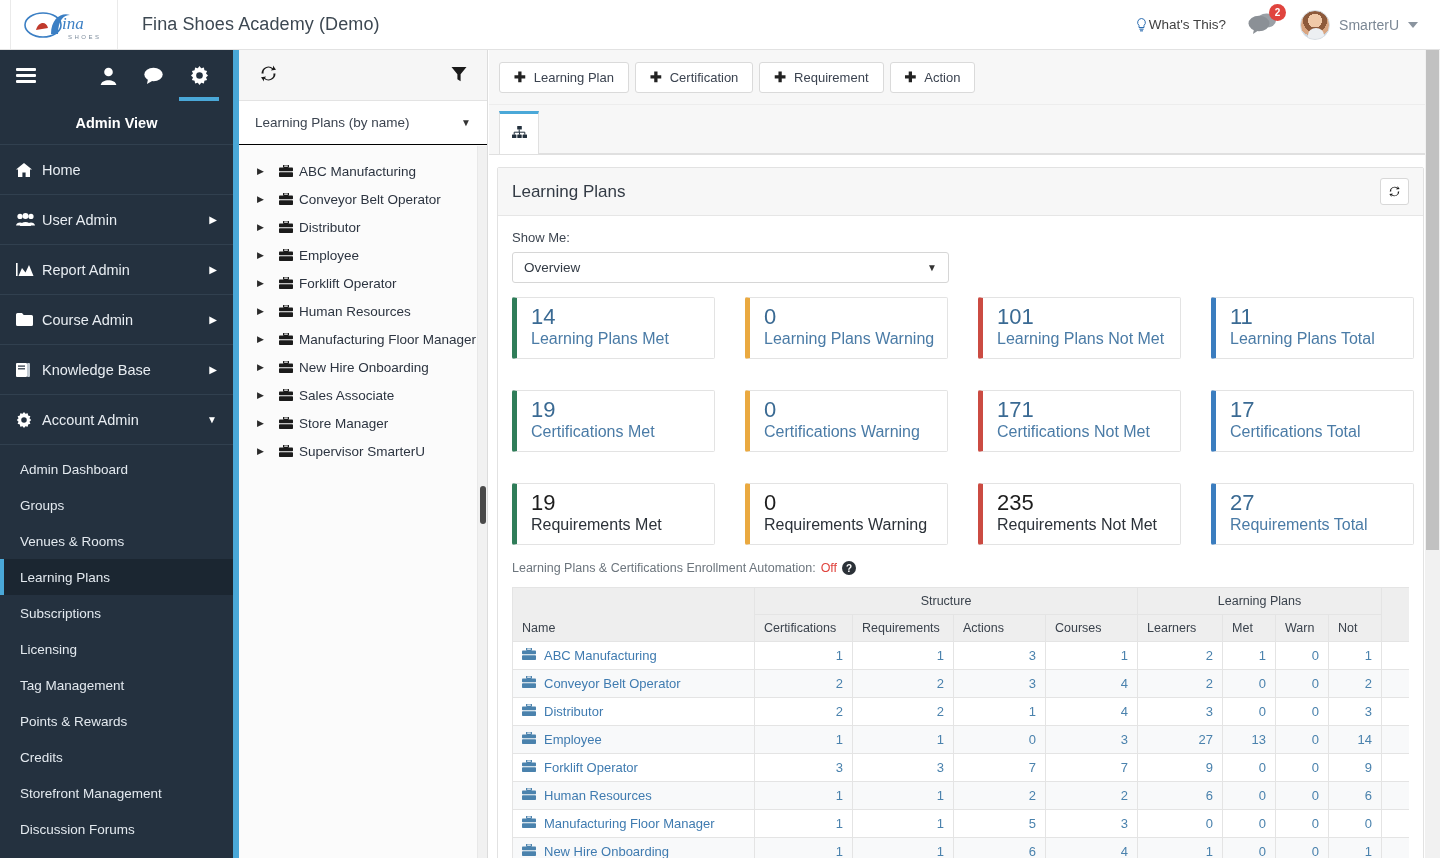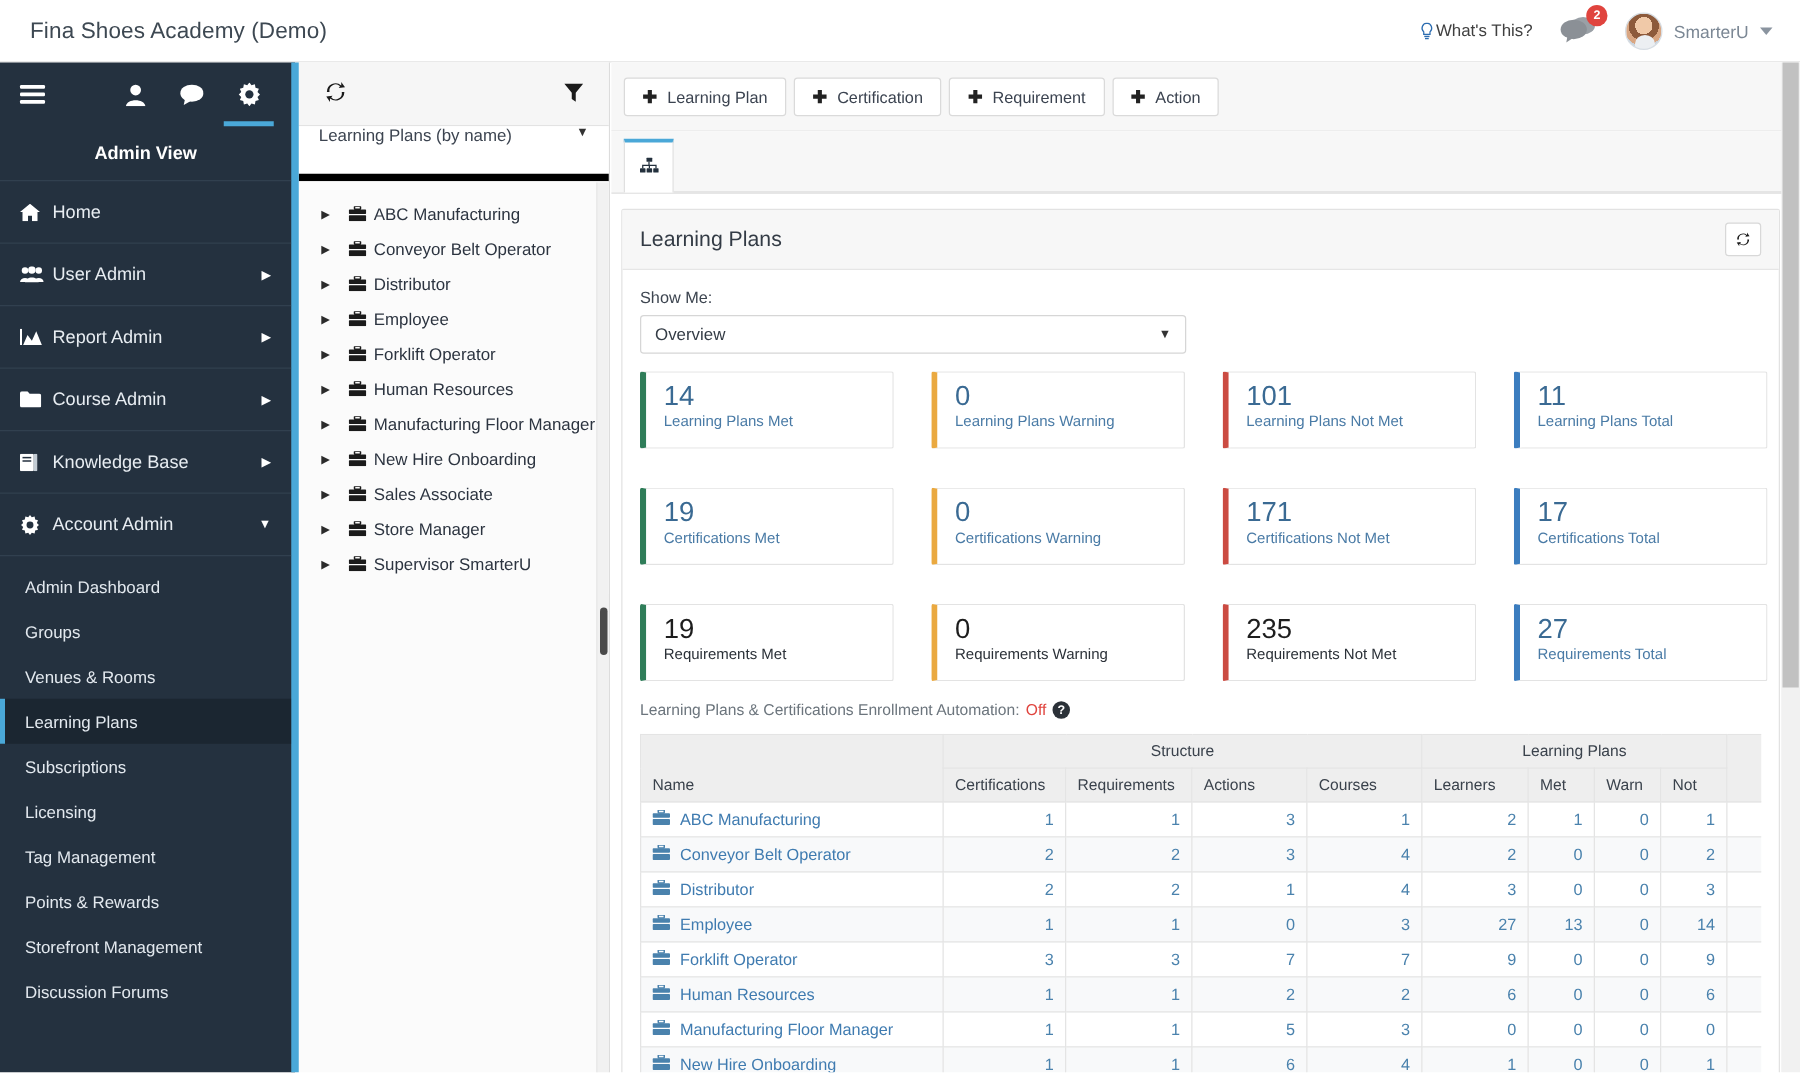--- a/index.html
+++ b/index.html
@@ -103,22 +103,22 @@
   .treepanel {
     position: absolute; top: 50px; left: 239px; width: 249px; height: 808px;
     background: #fbfbfb; border-right: 1px solid #dcdcdc;
   }
   .tree-toolbar {
     height: 51px; background: #f6f6f6; border-bottom: 1px solid #e3e3e3;
     display: flex; align-items: center; padding: 0 20px;
   }
   .tree-toolbar .spacer { margin-left: auto; }
   .tree-select {
-    height: 44px; background: #fff; border-bottom: 6px solid #000000;
-    display: flex; padding: 0 16px;
+    height: 44px; background: #fff; border-bottom: 1px solid #000000;
+    display: flex; align-items: center; padding: 0 16px;
     font-size: 13.5px; color: #3c4450; cursor: pointer;
   }
   .tree-select .caret { margin-left: auto; font-size: 10px; color: #333; }
   .tree-list { padding-top: 12px; background: #fbfbfb; height: 330px; }
   .tree-row {
     height: 28px; display: flex; align-items: center; padding-left: 18px;
     font-size: 13.5px; color: #2c3440; cursor: pointer;
   }
   .tree-arrow { width: 22px; color: #2b2b2b; font-size: 9px; }
   .tree-ic { width: 20px; display: flex; align-items: center; }
@@ -183,21 +183,21 @@
   }
   .select-box .caret { margin-left: auto; font-size: 10px; color: #333; }
 
   .cards { margin-top: 14px; display: grid; grid-template-columns: repeat(4, 203px); gap: 31px 30px; }
   .card {
     height: 62px; background: #fff; border: 1px solid #e3e3e3;
     border-left-width: 5px; border-left-style: solid;
     padding: 6px 0 0 14px; border-radius: 2px;
   }
   .card .num { font-size: 22px; line-height: 25px; color: #3a6a93; font-weight: 300; }
-  .card .lbl { font-size: 12px; color: #4a7ba6; margin-top: 1px; }
+  .card .lbl { font-size: 16px; color: #4a7ba6; margin-top: 1px; }
   .card.dark .num { color: #1d1d1d; }
   .card.dark .lbl { color: #2b3138; }
   .card.met { border-left-color: #2f7d59; }
   .card.warn { border-left-color: #eaa940; }
   .card.not { border-left-color: #cb4b42; }
   .card.total { border-left-color: #3b7dbf; }
 
   .automation {
     margin-top: 16px; font-size: 12.5px; color: #6c757d;
     display: flex; align-items: center; gap: 5px;
@@ -235,20 +235,29 @@
   .vline-teal {
     position: absolute; left: 236px; top: 50px; width: 3px; height: 808px; background: #4aa8d8;
   }
 </style>
 </head>
 <body>
 
 <div class="app">
 
   <div class="topbar">
+    <div class="logo-box">
+      <svg class="logo-svg" width="92" height="38" viewBox="0 0 92 38">
+        <ellipse cx="25" cy="19" rx="18" ry="12" fill="none" stroke="#3b7fc4" stroke-width="1.6"></ellipse>
+        <path d="M18 24 C20 16, 28 14, 30 22 Z" fill="#c0392b"></path>
+        <path d="M33 28 C33 12, 44 6, 52 9 C46 9, 40 14, 40 28 Z" fill="#3b7fc4"></path>
+        <text x="44" y="23" font-family="Liberation Serif, serif" font-style="italic" font-size="17" fill="#3b7fc4">ina</text>
+        <text x="50" y="33" font-family="Liberation Sans, sans-serif" font-size="6" letter-spacing="2.5" fill="#7d8c9c">SHOES</text>
+      </svg>
+    </div>
     <div class="site-title">Fina Shoes Academy (Demo)</div>
 
     <div class="topbar-right">
       <div class="whats-this">
         <svg class="bulb" viewBox="0 0 11 14">
           <path d="M5.5 0.5 A4 4 0 0 0 3 7.5 L3 9.5 L8 9.5 L8 7.5 A4 4 0 0 0 5.5 0.5 Z" fill="none" stroke="#2b6cb0" stroke-width="1"></path>
           <rect x="3.4" y="10.6" width="4.2" height="1.1" fill="#2b6cb0"></rect>
           <rect x="4" y="12.3" width="3" height="1.1" fill="#2b6cb0"></rect>
         </svg>
         <span>What's This?</span>
@@ -387,20 +396,23 @@
           <span>Subscriptions</span>
         </div>
       <div class="sub-item">
           <span>Licensing</span>
         </div>
       <div class="sub-item">
           <span>Tag Management</span>
         </div>
       <div class="sub-item">
           <span>Points &amp; Rewards</span>
+        </div>
+      <div class="sub-item">
+          <span>Credits</span>
         </div>
       <div class="sub-item">
           <span>Storefront Management</span>
         </div>
       <div class="sub-item">
           <span>Discussion Forums</span>
         </div>
     </div>
   </div>
 

